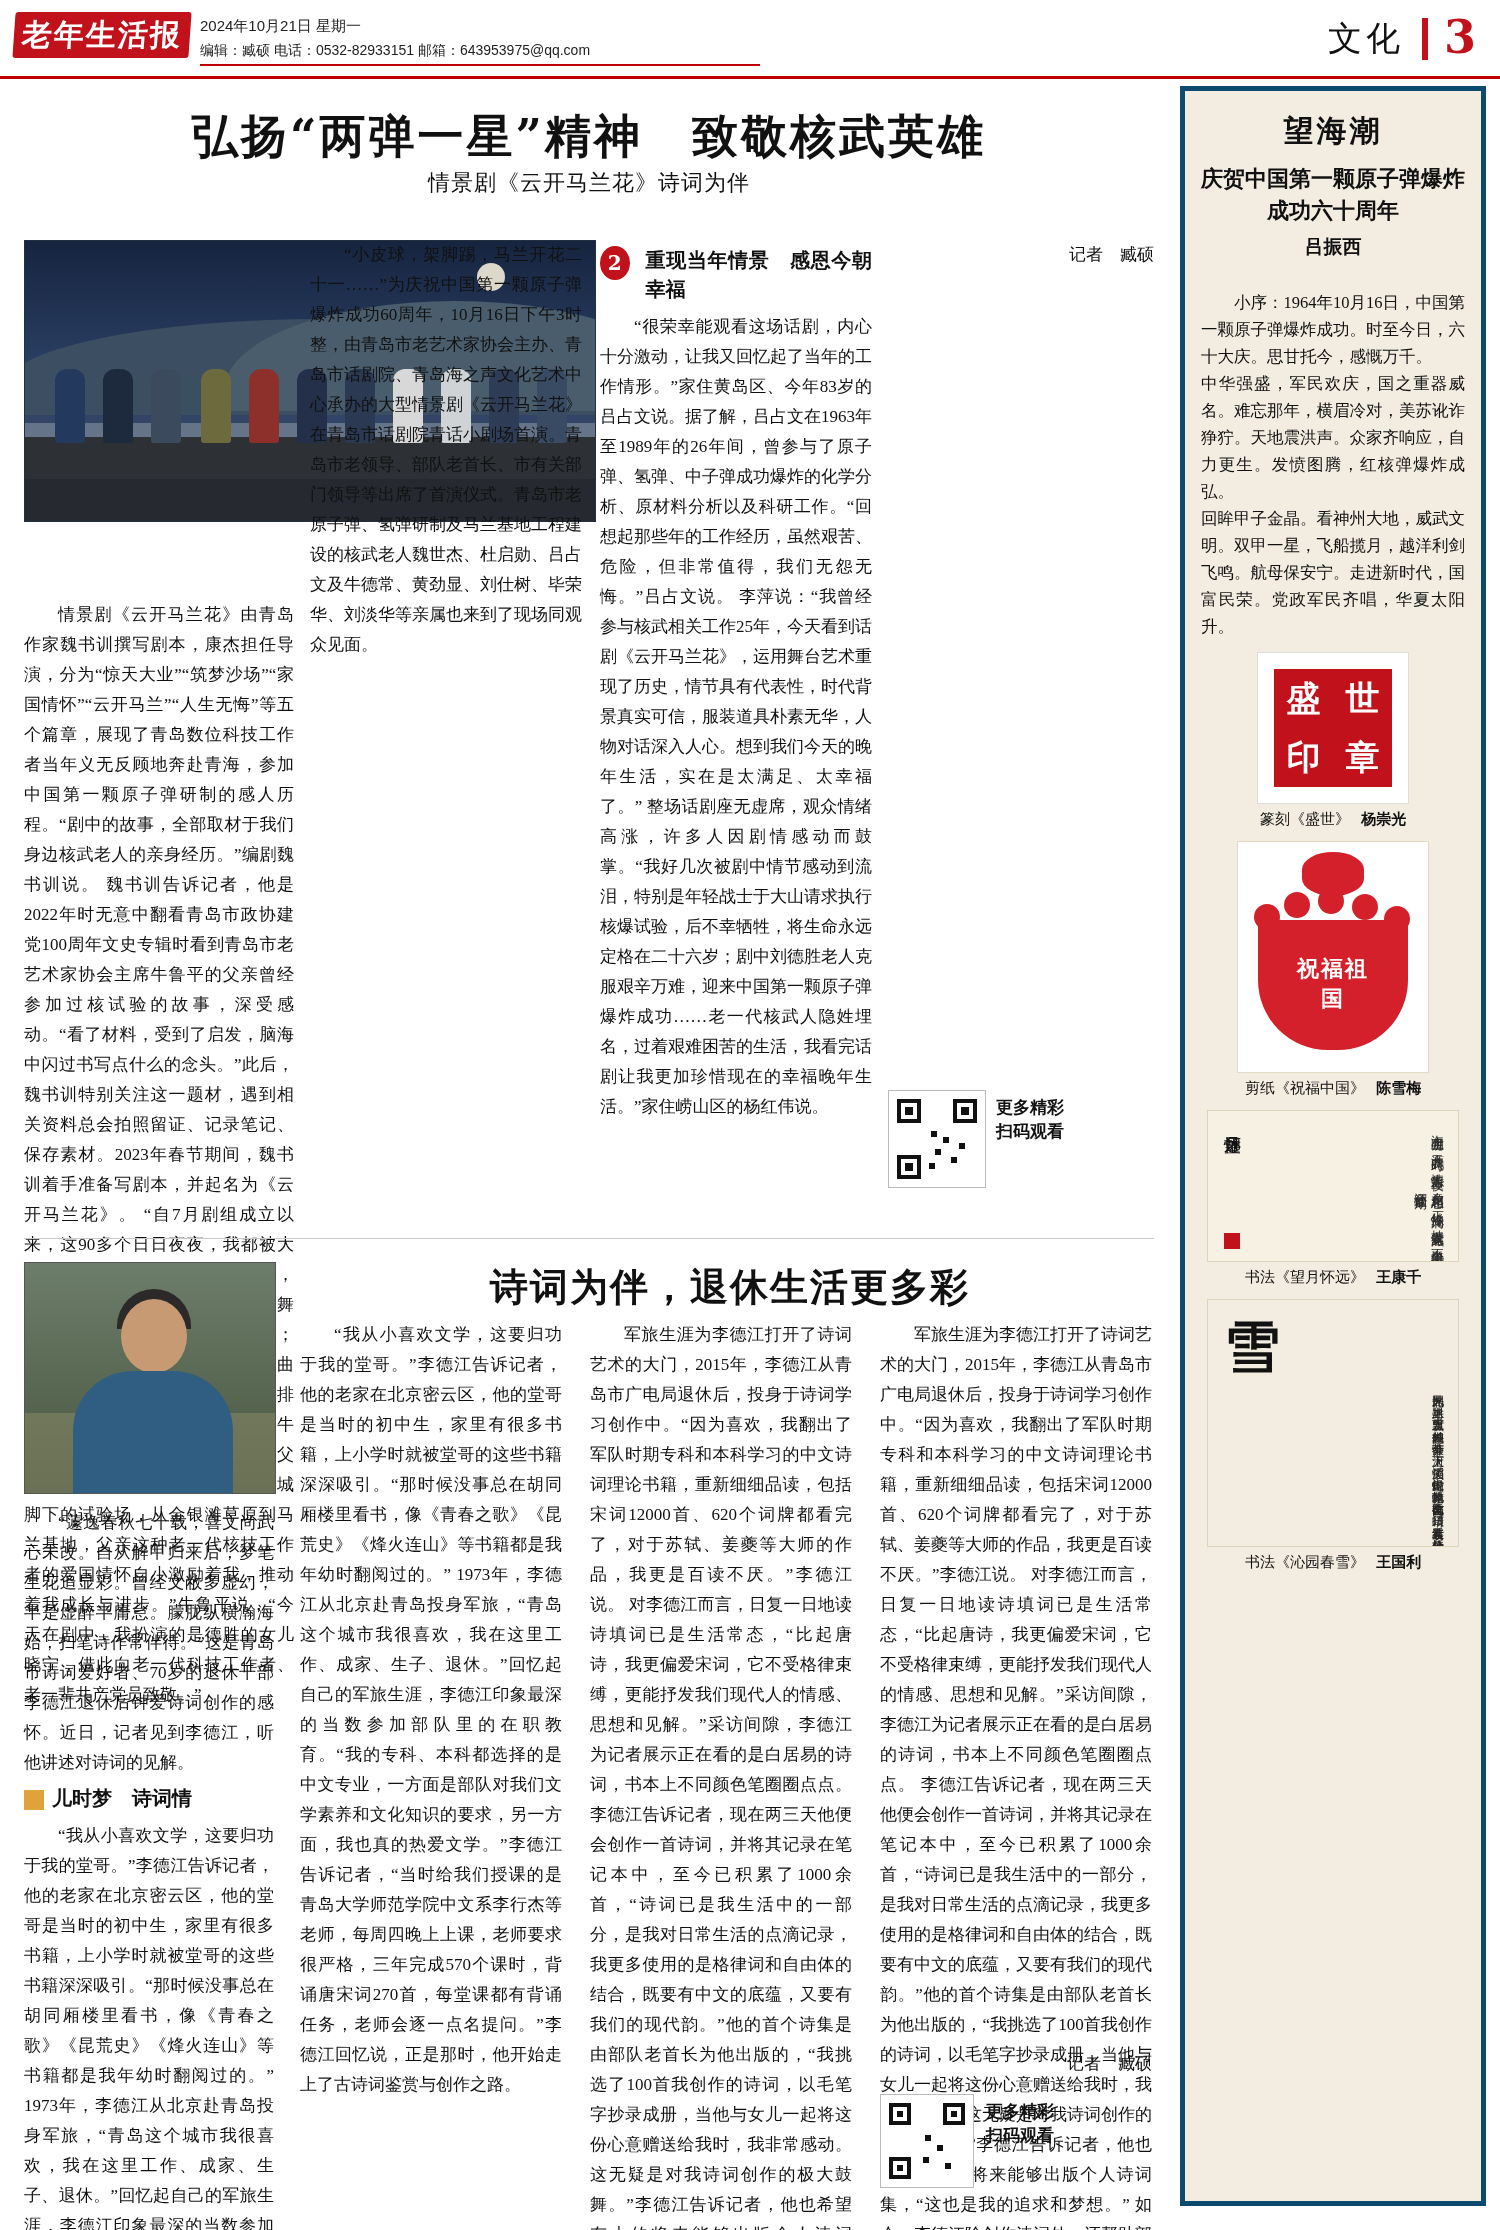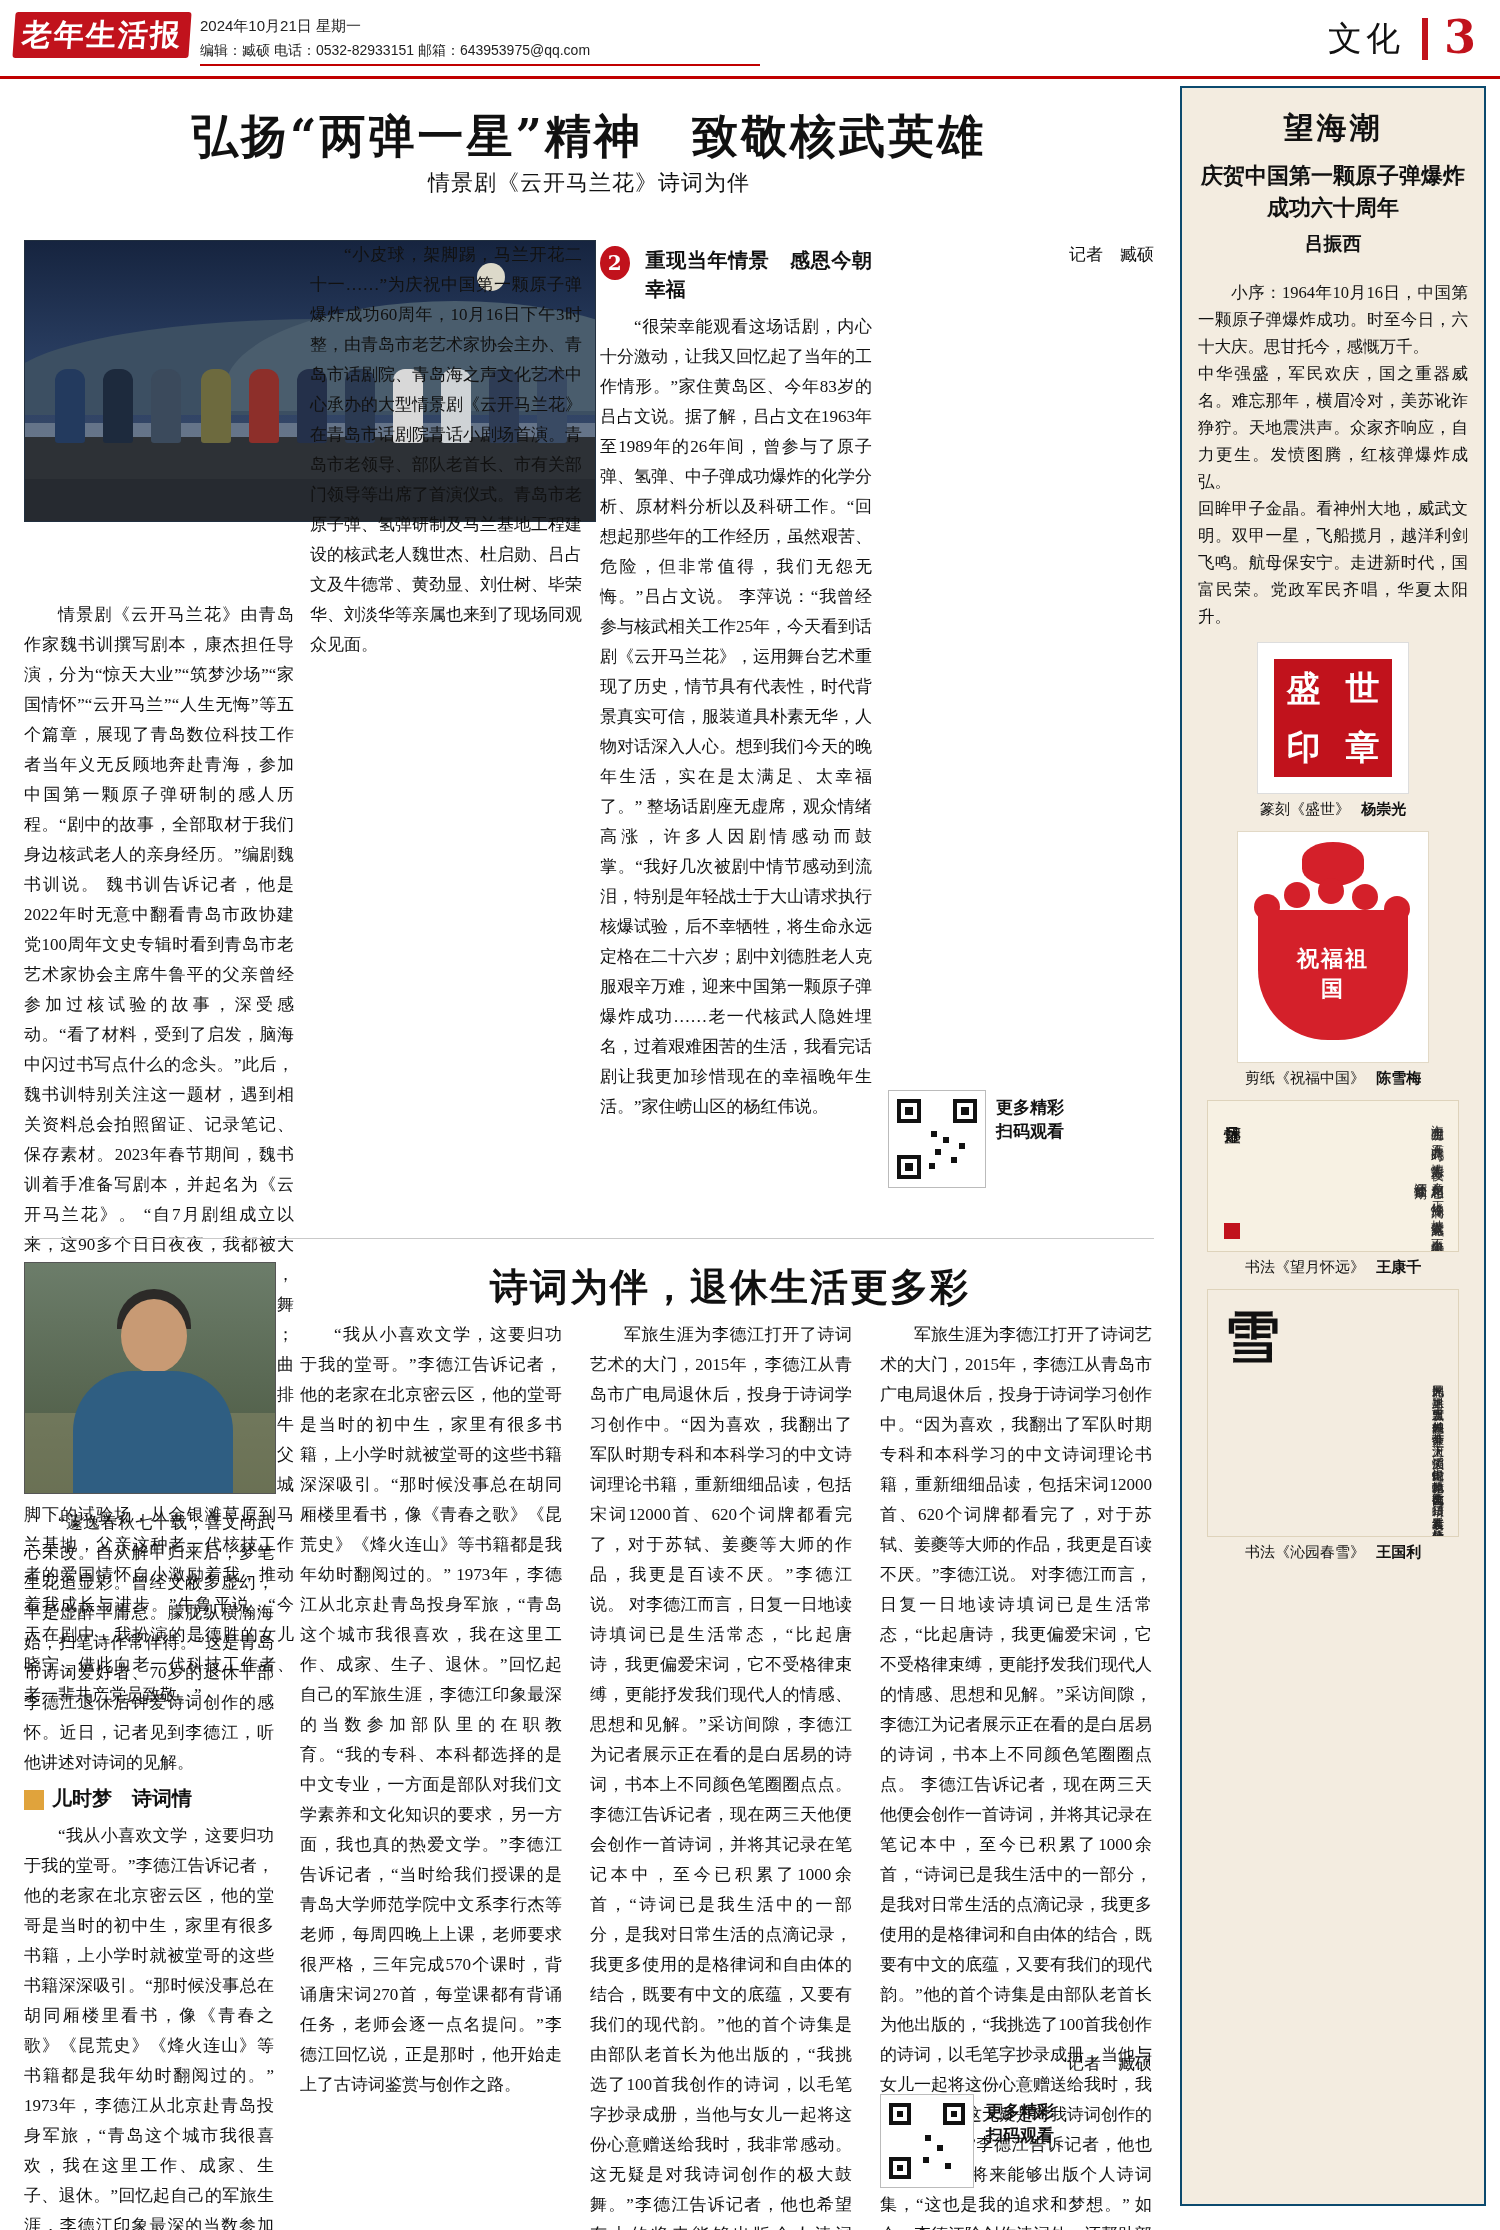--- a/index.html
+++ b/index.html
@@ -47,37 +47,37 @@
     font-family:"DejaVu Serif", serif;
   }
   .page-bar{
     position:absolute;right:72px;top:18px;width:6px;height:42px;background:#c1121c;
   }
 
   
   .sidebar{
     position:absolute;left:1180px;top:86px;width:306px;height:2120px;
     background:#f3ece0;
-    border:2px solid #0c4a6e;
+    border:5px solid #0c4a6e;
     box-sizing:border-box;
     padding:14px 16px;
   }
   .sb-title{
     text-align:center;font-size:30px;font-weight:bold;letter-spacing:3px;
     font-family:"DejaVu Serif", serif;margin-top:6px;
   }
   .sb-sub{
     text-align:center;font-size:22px;font-weight:bold;line-height:32px;margin-top:10px;
     font-family:"DejaVu Serif", serif;
   }
   .sb-author{
     text-align:center;font-size:19px;margin-top:8px;font-weight:bold;
   }
   .sb-body{
-    margin-top:22px;font-size:16.5px;line-height:27px;text-align:justify;
+    margin-top:29px;font-size:16.5px;line-height:27px;text-align:justify;
     text-indent:2em;
   }
   .sb-fig{margin-top:12px;text-align:center;}
   .seal{
     width:150px;height:150px;margin:0 auto;
     background:#ffffff;border:1px solid #ddd;
     display:flex;align-items:center;justify-content:center;
   }
   .seal-inner{
     width:118px;height:118px;background:#c1121c;color:#fff;

